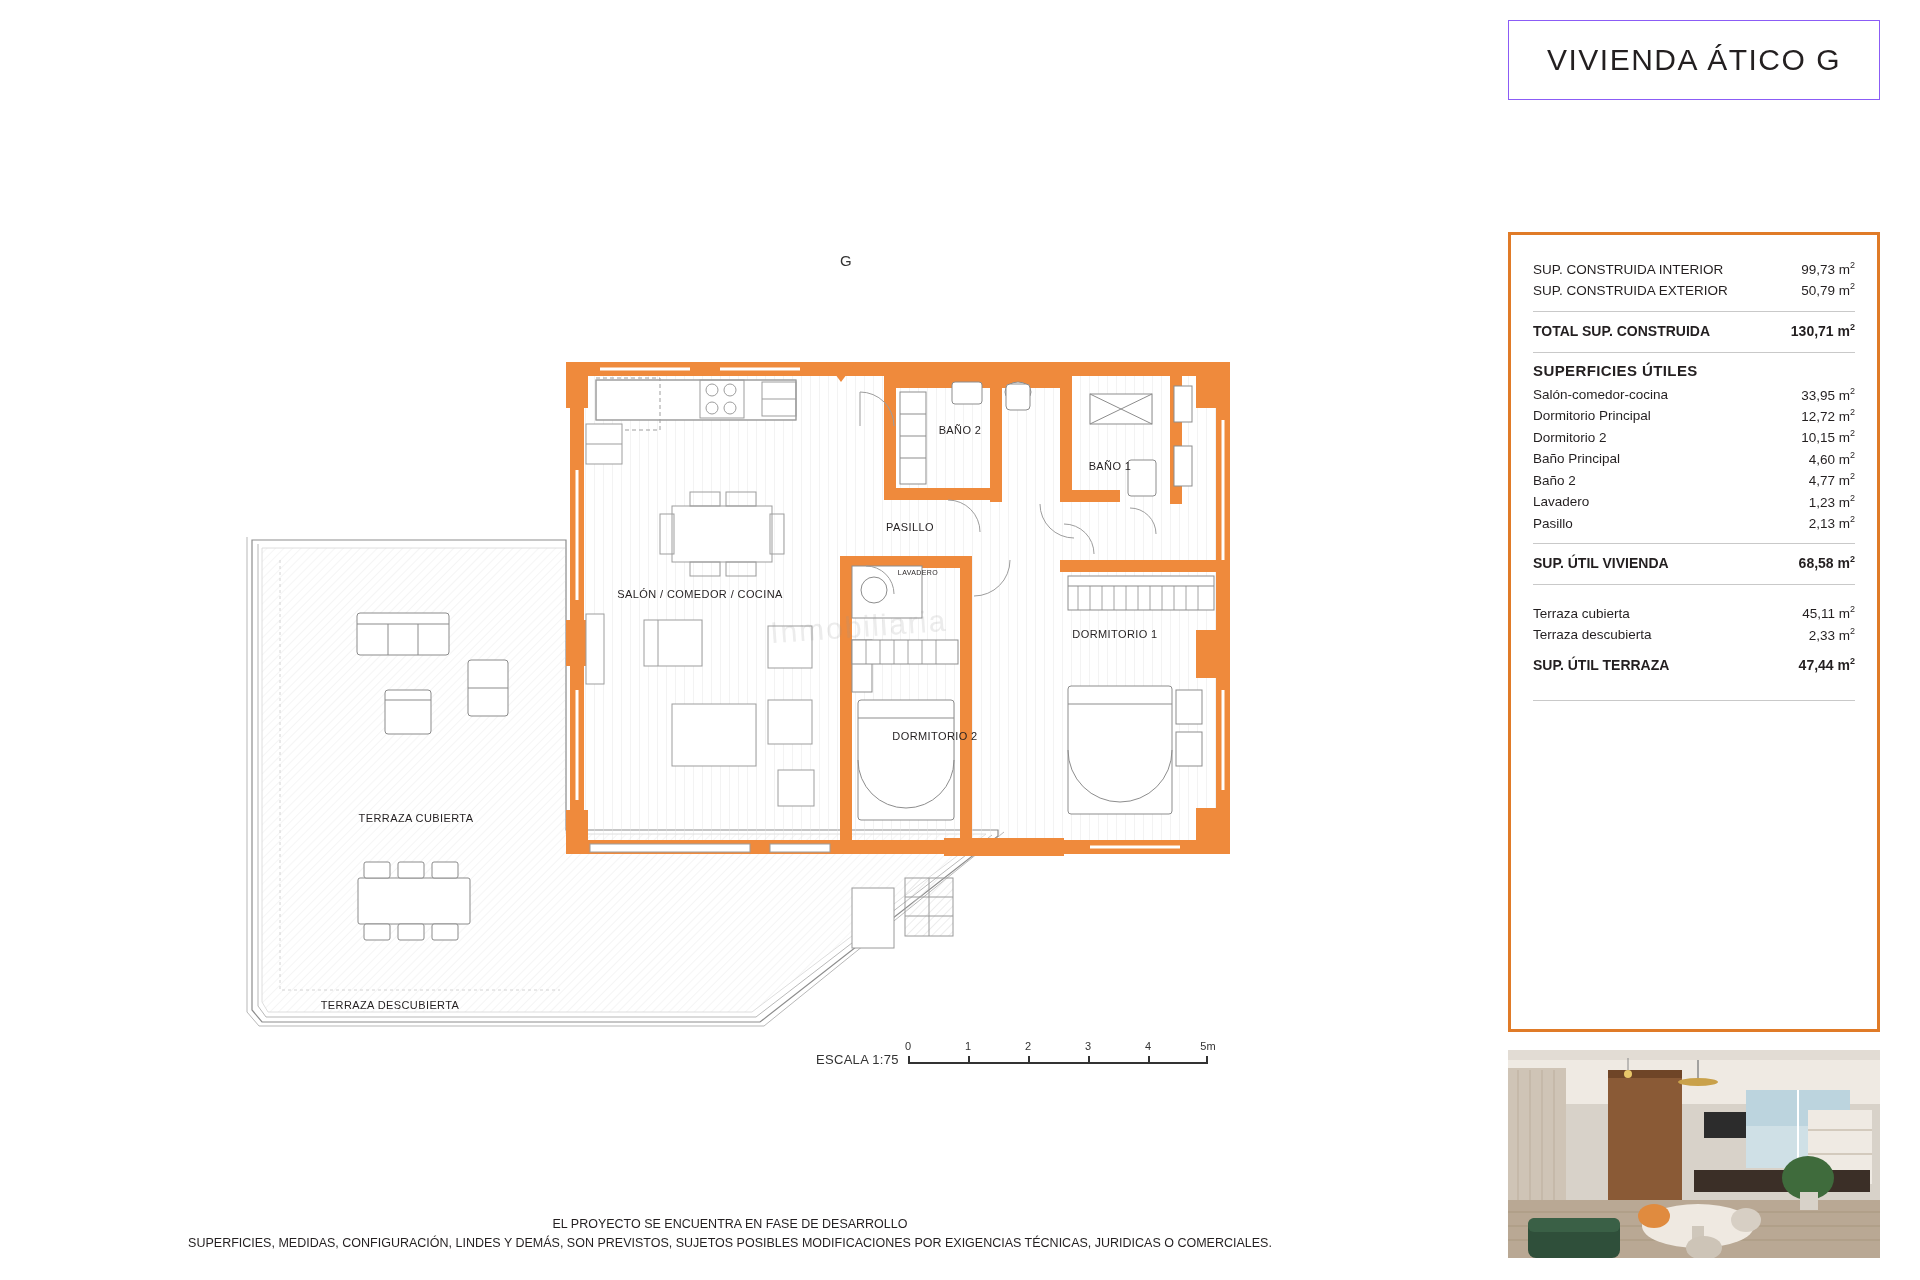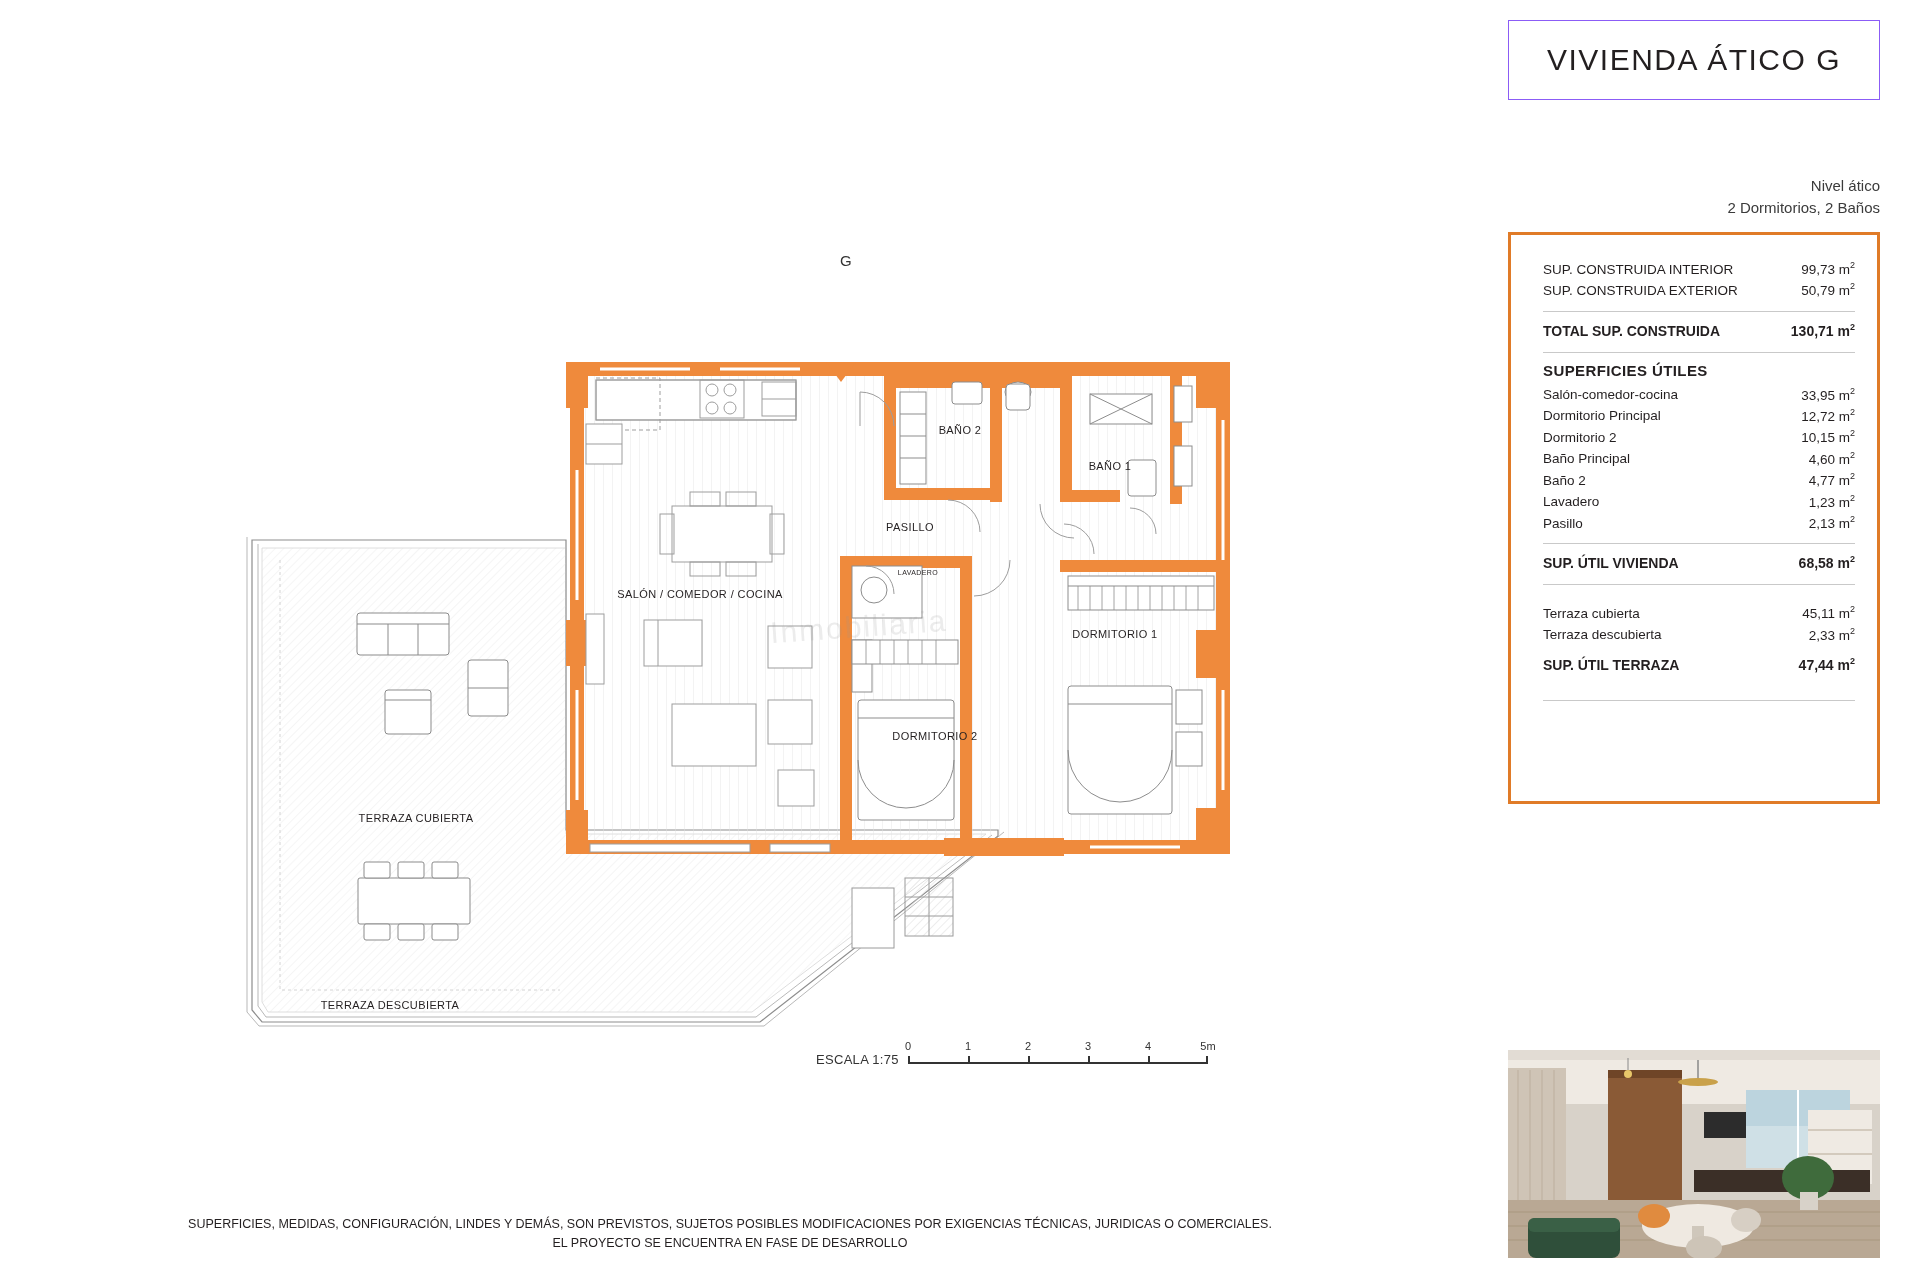--- a/index.html
+++ b/index.html
@@ -52,24 +52,24 @@
   .subtitle-wrap div {
     font-size: 15px;
     color: #3b3b3b;
   }
 
   .info-box {
     position: absolute;
     left: 1508px;
     top: 232px;
     width: 372px;
-    height: 572px;
+    height: 800px;
     border: 3px solid #e07b28;
     box-sizing: border-box;
-    padding: 24px 22px 10px 32px;
+    padding: 24px 22px 10px 22px;
   }
   .row {
     display: flex;
     justify-content: space-between;
     align-items: baseline;
     font-size: 13.5px;
     line-height: 1.55;
   }
   .row .lbl { white-space: nowrap; }
   .row .val { white-space: nowrap; text-align: right; }
@@ -430,32 +430,28 @@
       <div class="tick-lbl" style="left:0px;">0</div>
       <div class="tick-lbl" style="left:60px;">1</div>
       <div class="tick-lbl" style="left:120px;">2</div>
       <div class="tick-lbl" style="left:180px;">3</div>
       <div class="tick-lbl" style="left:240px;">4</div>
       <div class="tick-lbl" style="left:300px;text-align:center;">5m</div>
     </div>
   </div>
 
   <div class="disclaimer">
+    <div>EL PROYECTO SE ENCUENTRA EN FASE DE DESARROLLO</div>
     <div>SUPERFICIES, MEDIDAS, CONFIGURACIÓN, LINDES Y DEMÁS, SON PREVISTOS, SUJETOS POSIBLES MODIFICACIONES POR EXIGENCIAS TÉCNICAS, JURIDICAS O COMERCIALES.</div>
-    <div>EL PROYECTO SE ENCUENTRA EN FASE DE DESARROLLO</div>
   </div>
 
   <div class="title-box">
     <div class="title">VIVIENDA ÁTICO G</div>
   </div>
 
-  <div class="subtitle-wrap">
-    <div>Nivel ático</div>
-    <div>2 Dormitorios, 2 Baños</div>
-  </div>
 
   <div class="info-box">
 
     <div class="row">
       <span class="lbl">SUP. CONSTRUIDA INTERIOR</span>
       <span class="val"><span>99,73 m</span><span class="sup">2</span></span>
     </div>
     <div class="row">
       <span class="lbl">SUP. CONSTRUIDA EXTERIOR</span>
       <span class="val"><span>50,79 m</span><span class="sup">2</span></span>

